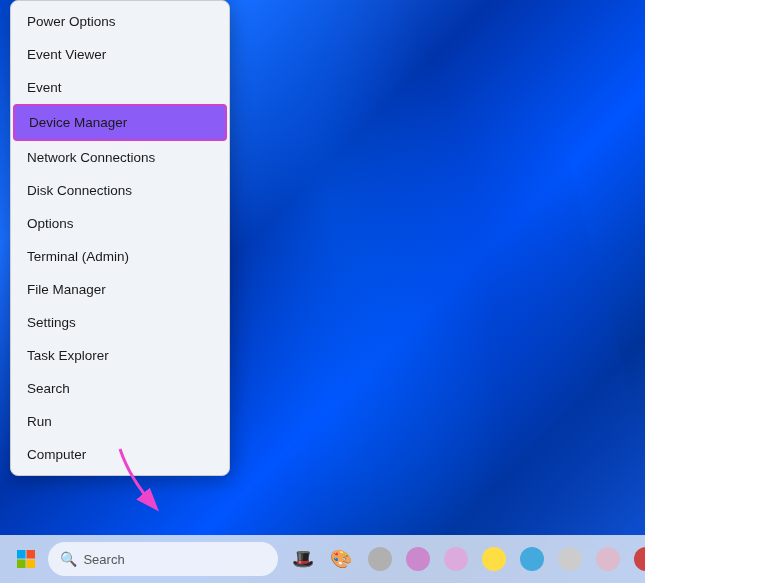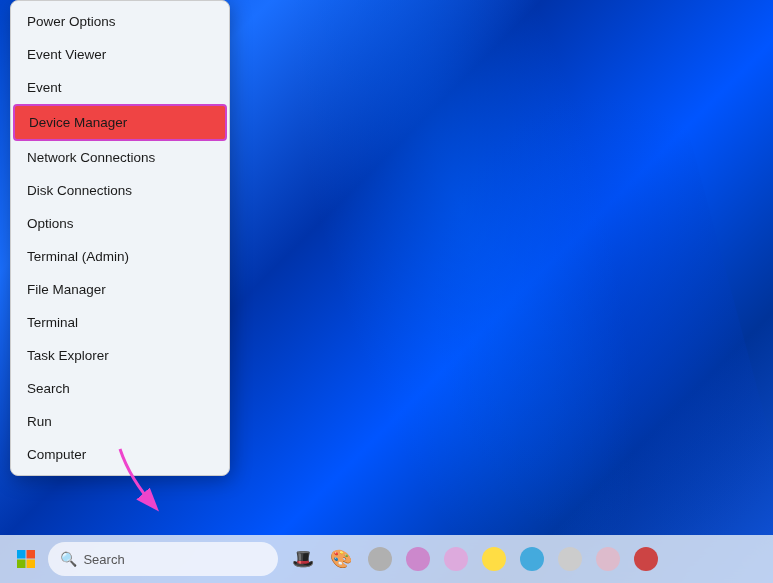--- a/index.html
+++ b/index.html
@@ -7,21 +7,21 @@
     body {
       width: 773px;
       height: 583px;
       overflow: hidden;
       font-family: 'Segoe UI', sans-serif;
       position: relative;
     }
 
     
     #desktop {
-      width: 773px;
+      width: 645px;
       height: 583px;
       background: linear-gradient(135deg, #0044cc 0%, #1a6fff 20%, #0033aa 40%, #0055ff 60%, #003399 80%, #1155dd 100%);
       position: relative;
       overflow: hidden;
     }
 
     
     #desktop::before {
       content: '';
       position: absolute;
@@ -54,21 +54,21 @@
       align-items: center;
       padding: 9px 16px;
       font-size: 13.5px;
       color: #1a1a1a;
       cursor: pointer;
       position: relative;
       user-select: none;
     }
 
     .menu-item.highlighted {
-      background: #ef4444;
+      background: #8b5cf6;
       border: 2px solid #cc44cc;
       border-radius: 4px;
       margin: 0 2px;
       padding: 9px 14px;
     }
 
     .menu-item .arrow {
       position: absolute;
       right: 12px;
       font-size: 12px;
@@ -199,21 +199,21 @@
       <div class="menu-item">
         <span>Options</span>
       </div>
       <div class="menu-item">
         <span>Terminal (Admin)</span>
       </div>
       <div class="menu-item">
         <span>File Manager</span>
       </div>
       <div class="menu-item">
-        <span>Terminal</span>
+        <span>Settings</span>
       </div>
       <div class="menu-item">
         <span>Task Explorer</span>
       </div>
       <div class="menu-item">
         <span>Search</span>
       </div>
       <div class="menu-item">
         <span>Run</span>
       </div>

